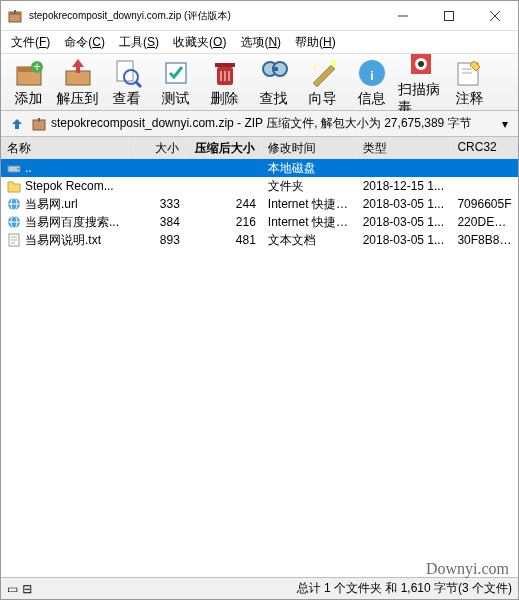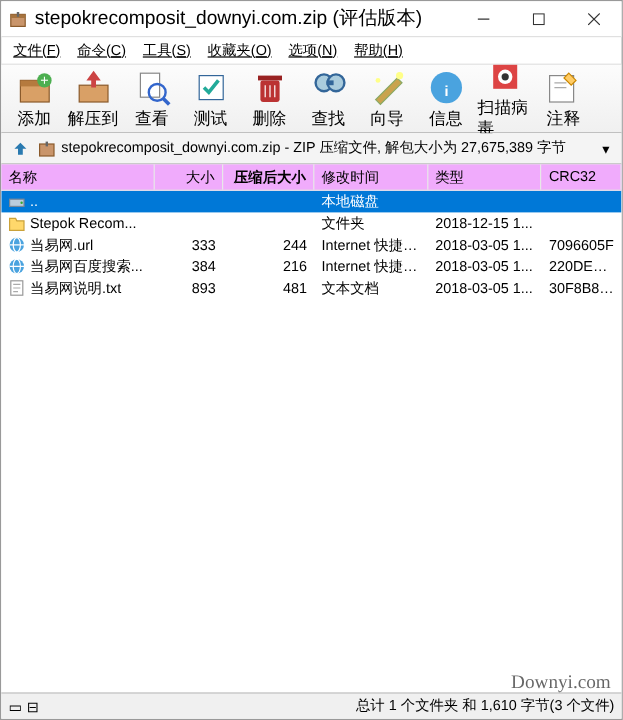--- a/index.html
+++ b/index.html
@@ -1,33 +1,33 @@
 <!DOCTYPE html>
 <html><head>
 <meta charset="utf-8">
 <style>
 * { margin: 0; padding: 0; box-sizing: border-box; font-family: "Microsoft YaHei", "Segoe UI", sans-serif; font-size: 12px; }
 body { background: #fff; width: 519px; height: 600px; overflow: hidden; border: 1px solid #999; display: flex; flex-direction: column; }
 .titlebar { height: 30px; background: #fff; display: flex; align-items: center; padding: 0 0 0 6px; border-bottom: 1px solid #e0e0e0; }
 .titlebar-icon { width: 16px; height: 16px; margin-right: 6px; }
-.titlebar-text { flex: 1; font-size: 16px; color: #000; }
+.titlebar-text { flex: 1; font-size: 10px; color: #000; }
 .win-controls { display: flex; }
 .win-btn { width: 46px; height: 30px; display: flex; align-items: center; justify-content: center; color: #333; }
-.menubar { height: 22px; display: flex; align-items: center; padding: 0 4px; gap: 2px; text-decoration: underline; }
+.menubar { height: 22px; display: flex; align-items: center; padding: 0 4px; gap: 2px; }
 .menu-item { padding: 2px 6px; cursor: default; }
 .menu-item .u { text-decoration: underline; }
 .toolbar { height: 58px; display: flex; align-items: stretch; padding: 2px 4px; gap: 2px; border-top: 1px solid #e0e0e0; border-bottom: 1px solid #c0c0c0; background: linear-gradient(#fcfcfc, #f0f0f0); }
 .tool-btn { width: 47px; display: flex; flex-direction: column; align-items: center; justify-content: center; border: 1px solid transparent; border-radius: 2px; cursor: default; }
 .tool-icon { width: 32px; height: 32px; display: flex; align-items: center; justify-content: center; }
 .tool-label { font-size: 14px; margin-top: 1px; font-family: Liberation Mono, monospace; }
 .addressbar { height: 26px; display: flex; align-items: center; padding: 2px 6px; border-bottom: 1px solid #c0c0c0; background: #f4f4f4; gap: 4px; }
 .up-btn { width: 20px; height: 20px; display: flex; align-items: center; justify-content: center; }
 .addr-icon { width: 16px; height: 16px; }
 .addr-text { flex: 1; white-space: nowrap; overflow: hidden; text-overflow: ellipsis; }
-.list-header { height: 22px; display: flex; background: #f0abfc; border-bottom: 1px solid #e0e0e0; }
+.list-header { height: 22px; display: flex; background: #e5e5e5; border-bottom: 1px solid #e0e0e0; }
 .col { padding: 3px 6px; border-right: 1px solid #e8e8e8; white-space: nowrap; overflow: hidden; text-overflow: ellipsis; }
 .col-name { width: 135px; }
 .col-size { width: 60px; text-align: right; }
 .col-packed { width: 80px; text-align: right; font-weight: bold; }
 .col-type { width: 100px; }
 .col-mtime { width: 100px; }
 .col-crc { width: 70px; }
 .list-body { flex: 1; overflow: auto; background: #fff; }
 .row { height: 18px; display: flex; align-items: center; }
 .row.selected { background: #0078d7; color: #fff; }

